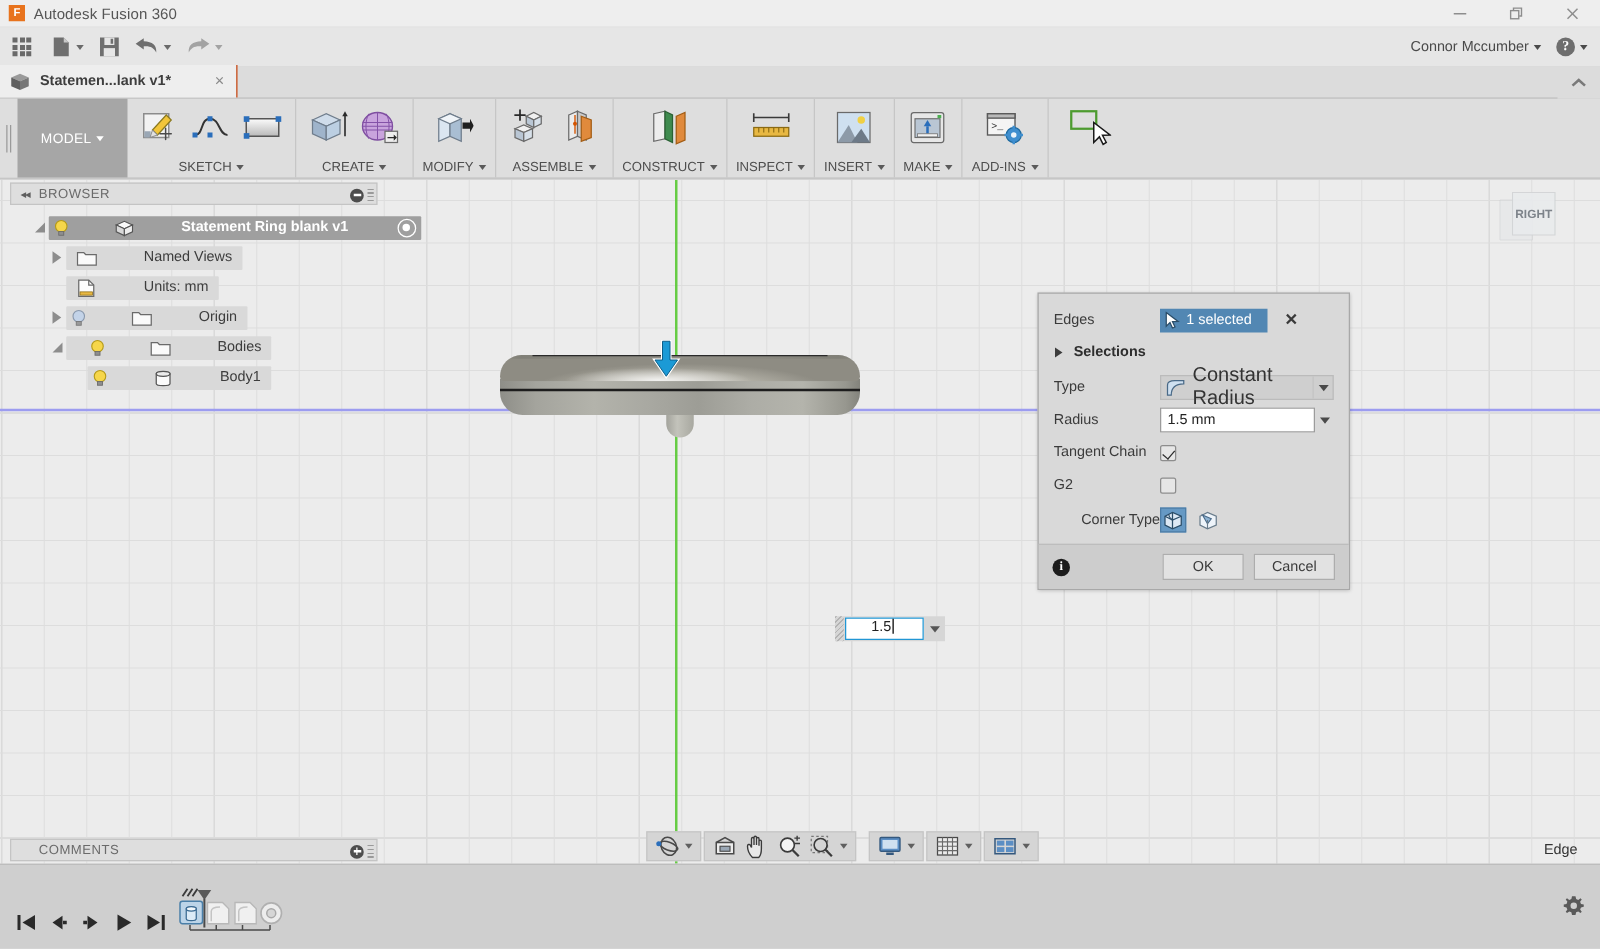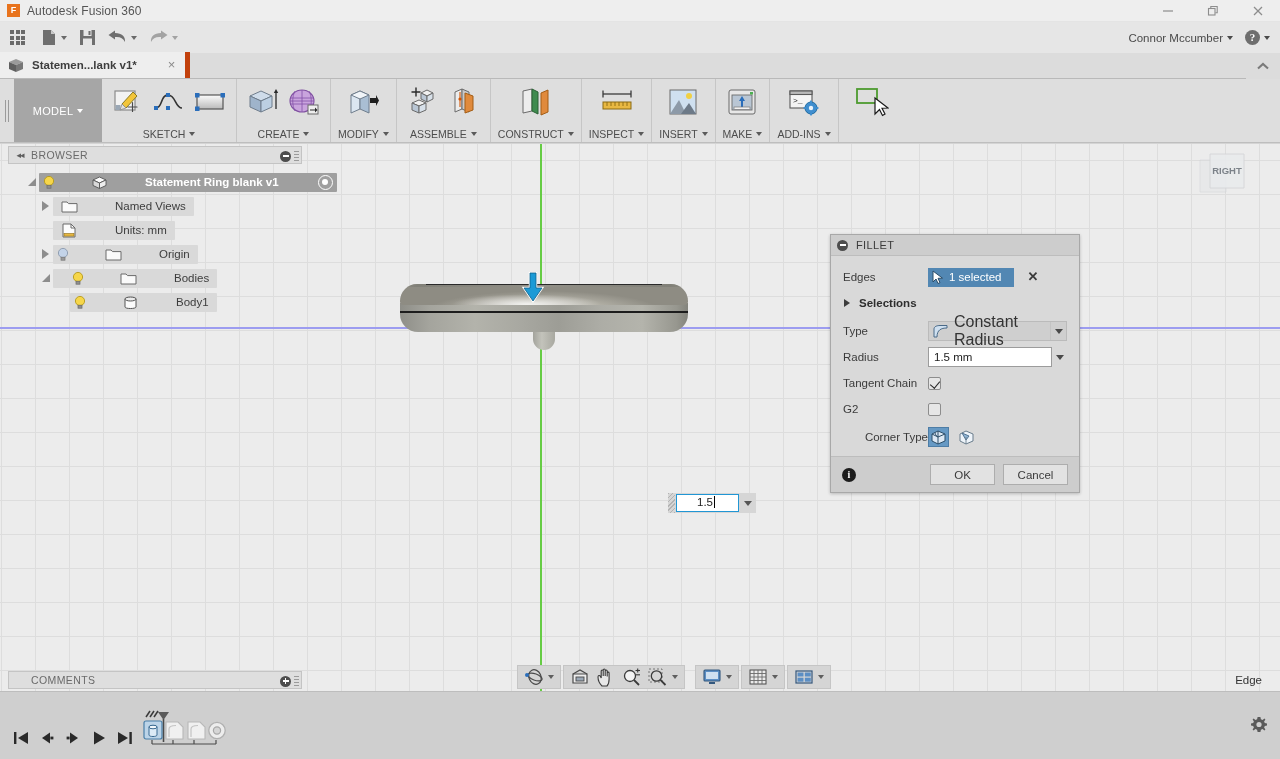--- a/index.html
+++ b/index.html
@@ -65,21 +65,21 @@
     grid-template-columns:repeat(3,1fr); grid-template-rows:repeat(3,1fr); gap:1.5px; }
   .grid9 i { background:#6a6a6a; display:block; }
 
   
   .tabbar {
     height:26px; background:#dcdcdc; display:flex; align-items:flex-end;
     position:relative; border-bottom:1px solid #b9b9b9;
   }
   .doc-tab {
     height:26px; background:#eeeeee; display:flex; align-items:center;
-    padding:0 7px 0 8px; border-right:5px solid #c2410c;
+    padding:0 7px 0 8px; border-right:1px solid #c2410c;
     min-width:190px; position:relative;
   }
   .tab-cube {
     width:16px; height:15px; flex:none; margin-right:8px; position:relative;
   }
   .tab-label { font-size:11.5px; font-weight:bold; color:#3e3e3e; flex:1; }
   .tab-close {
     width:13px; height:13px; color:#8a8a8a; font-size:13px; line-height:11px;
     text-align:center; margin-left:10px; font-family:"Liberation Sans",sans-serif;
   }
@@ -1010,26 +1010,20 @@
             <ellipse cx="8.5" cy="4" rx="5.5" ry="2" fill="#ebebeb" stroke="#555" stroke-width="1"></ellipse>
           </svg>
         </span>
         <span class="tlabel">Body1</span>
       </span>
     </div>
   </div>
 </div>
 
 <div class="dialog">
-  <div class="dlg-hdr">
-    <span class="minus-circ">
-        <i></i>
-      </span>
-    <span class="dlg-title">FILLET</span>
-  </div>
 
   <div class="dlg-body">
 
     <div class="drow">
       <span class="dlabel">Edges</span>
       <span class="sel-chip">
         <span class="chip-cursor">
           <svg width="12" height="14" viewBox="0 0 12 14">
             <path d="M1,1 L1,12 L4,9 L6,13.5 L8,12.6 L6,8.3 L10.5,8.2 Z" fill="#ffffff" stroke="#2b4d68" stroke-width="1"></path>
           </svg>

